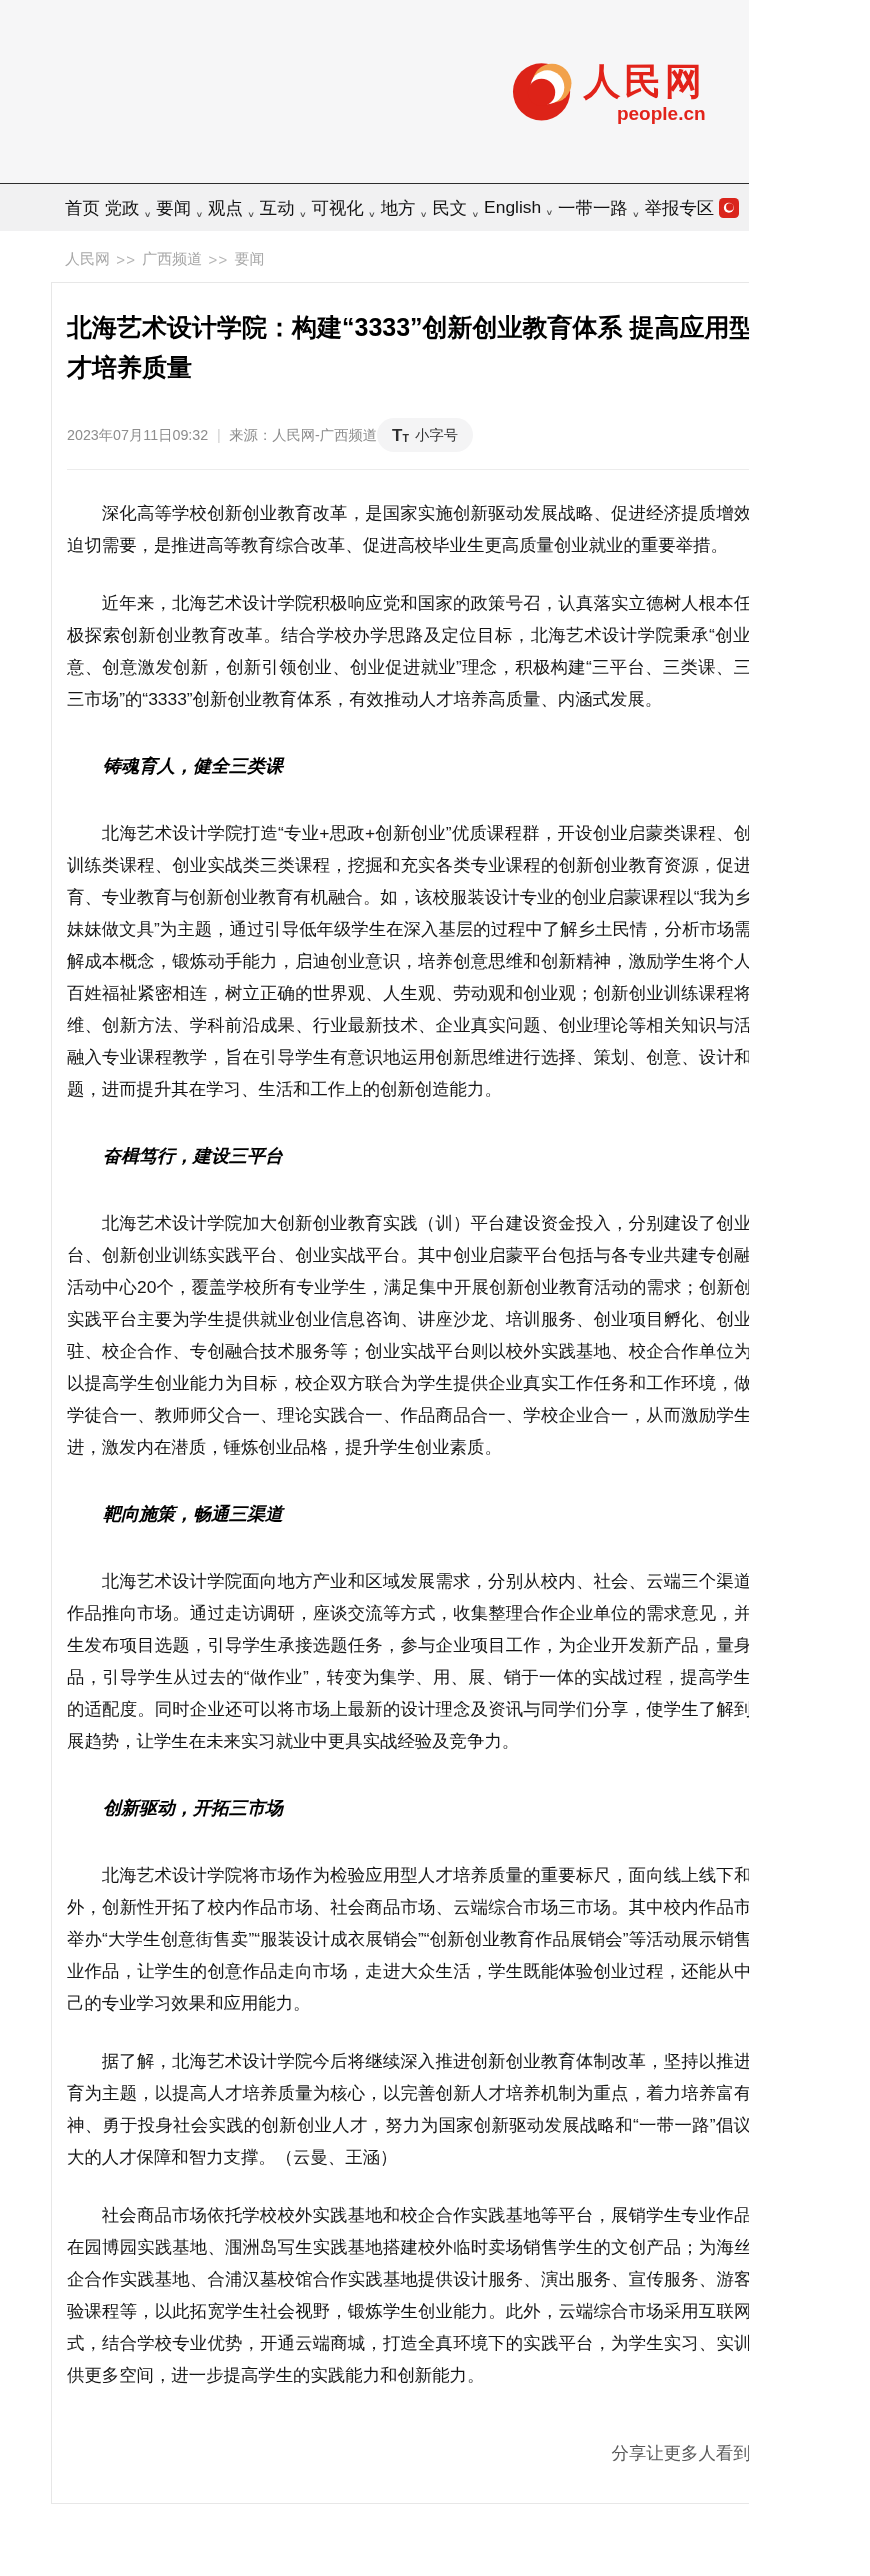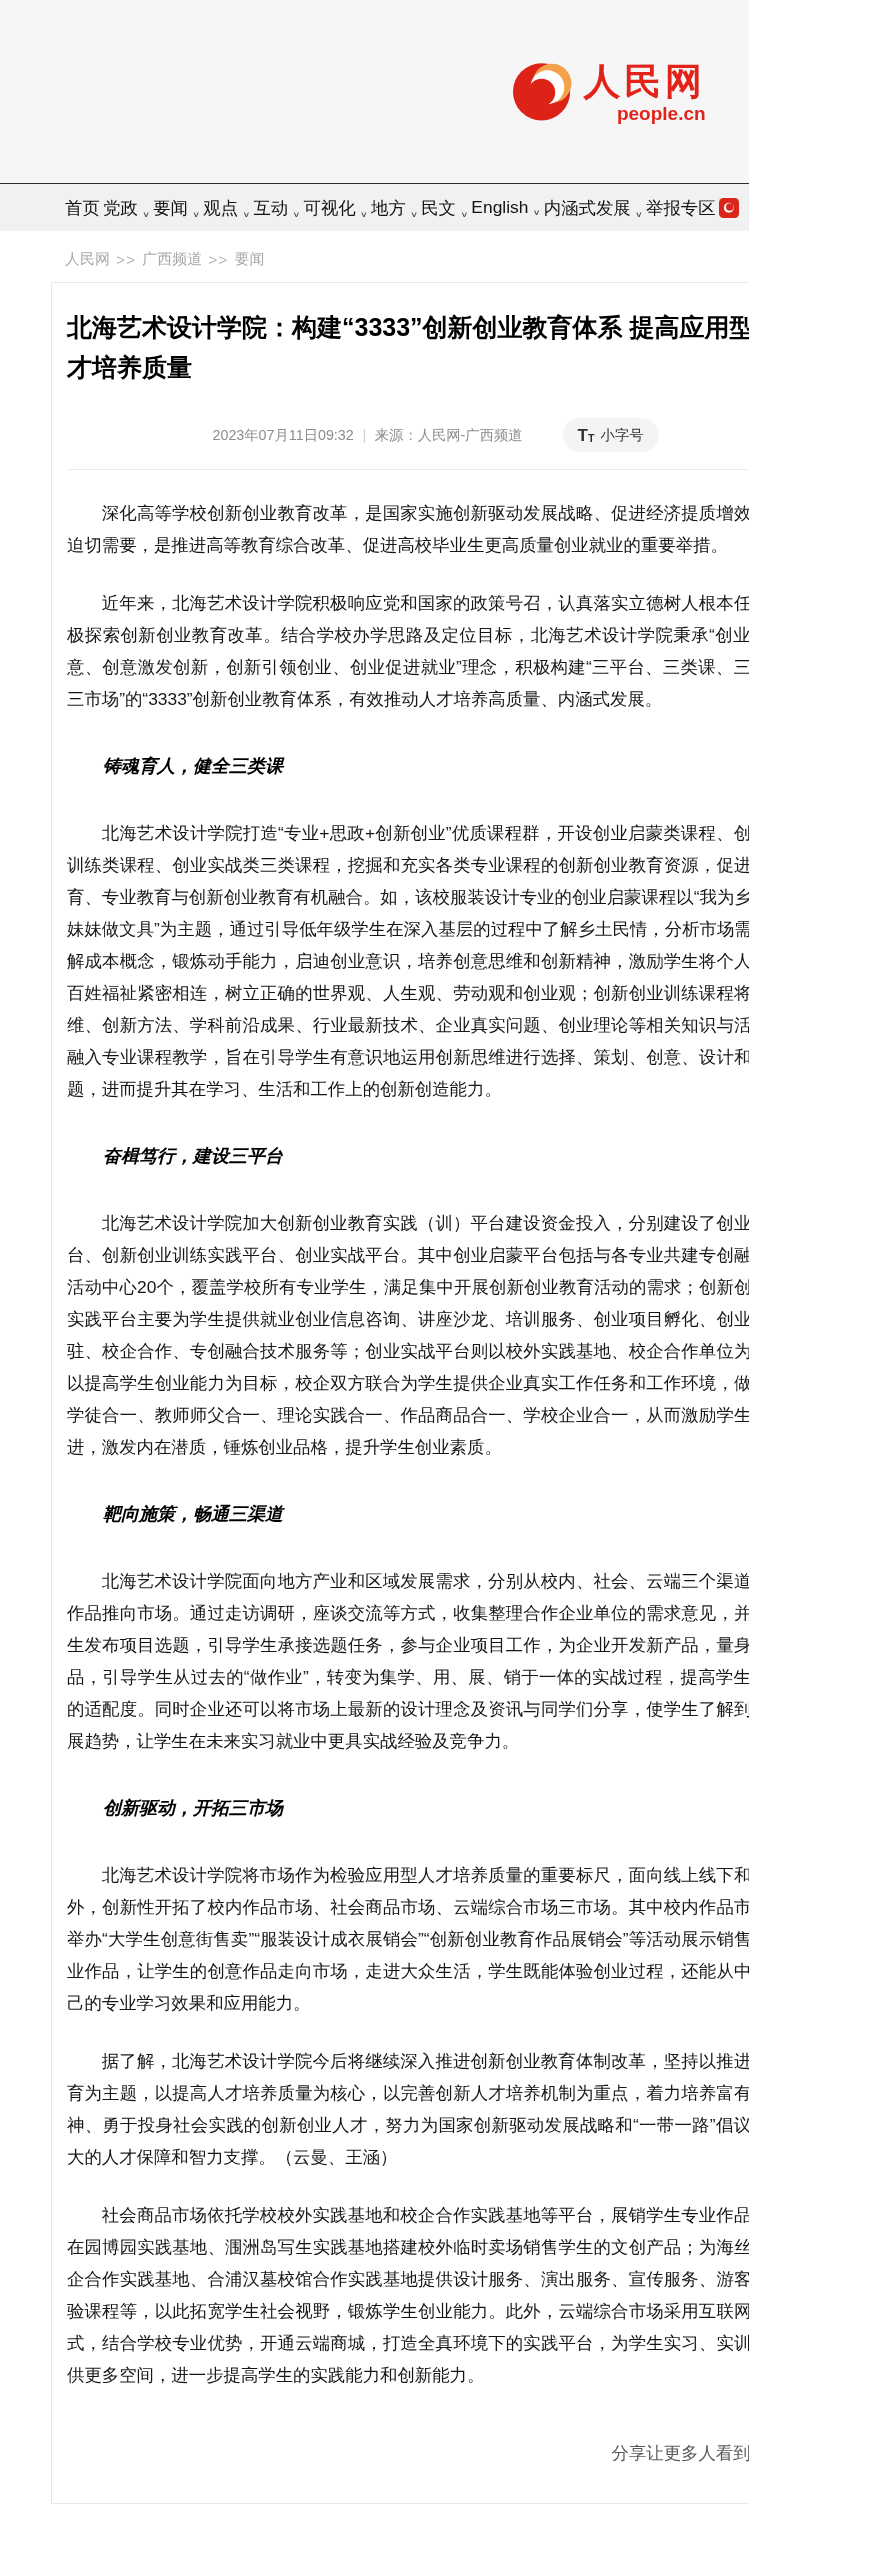--- a/index.html
+++ b/index.html
@@ -28,21 +28,21 @@
   .nav-app-icon{width:20px;height:20px;border-radius:4.4px;background:#da251c;display:flex;align-items:center;justify-content:center;cursor:pointer;flex:0 0 auto;}
 
   
   .breadcrumb{margin:18.6px 0 0 65px;font-size:15px;color:#a8a8a8;display:flex;gap:6.2px;align-items:center;}
   .breadcrumb a{color:#a8a8a8;text-decoration:none;}
   .breadcrumb .sep{color:#b5b5b5;letter-spacing:1.2px;}
 
   
   .article-card{width:737px;margin:13.7px 0 0 51px;border:0.6px solid #e7e7e7;background:#fff;padding:23.6px 15px 0 15px;}
   .article-title{font-size:25px;line-height:40px;color:#000;font-weight:700;margin:0;}
-  .meta-row{display:flex;justify-content:center;align-items:center;margin-top:31px;gap:40px;}
+  .meta-row{display:flex;justify-content:flex-start;align-items:center;margin-top:31px;}
   .meta-left{display:flex;align-items:center;gap:8.7px;font-size:14.3px;color:#8d8d8d;}
   .meta-sep{color:#d0d0d0;}
   .font-size-btn{display:flex;align-items:center;gap:6.2px;background:#f4f4f5;border:none;border-radius:20px;padding:7.5px 15px;font-size:14.3px;color:#2f2f2f;cursor:pointer;font-family:inherit;}
   .tt{display:flex;align-items:flex-end;font-weight:700;color:#2f2f2f;}
   .tt .t1{font-size:17px;line-height:1;}
   .tt .t2{font-size:10.6px;line-height:1;}
   hr.divider{border:none;border-top:0.6px solid #ececec;margin:17.4px 0 0 0;}
 
   .article-body{margin-top:27px;font-size:17.4px;line-height:32px;color:#161616;text-align:justify;}
   .article-body p{margin:0 0 26px 0;text-indent:2em;}
@@ -105,21 +105,21 @@
       </a>
     <a>
         <span>民文</span>
         <span class="chev">∨</span>
       </a>
     <a>
         <span>English</span>
         <span class="chev">∨</span>
       </a>
     <a>
-        <span>内涵式发展</span>
+        <span>一带一路</span>
         <span class="chev">∨</span>
       </a>
     <a>
         <span>举报专区</span>
       </a>
     <span class="nav-app-icon">
       <svg width="13.7" height="13.7" viewBox="0 0 22 22">
         <circle cx="11" cy="11" r="8" fill="#ffffff"></circle>
         <circle cx="12.5" cy="9.5" r="6" fill="#da251c"></circle>
       </svg>

